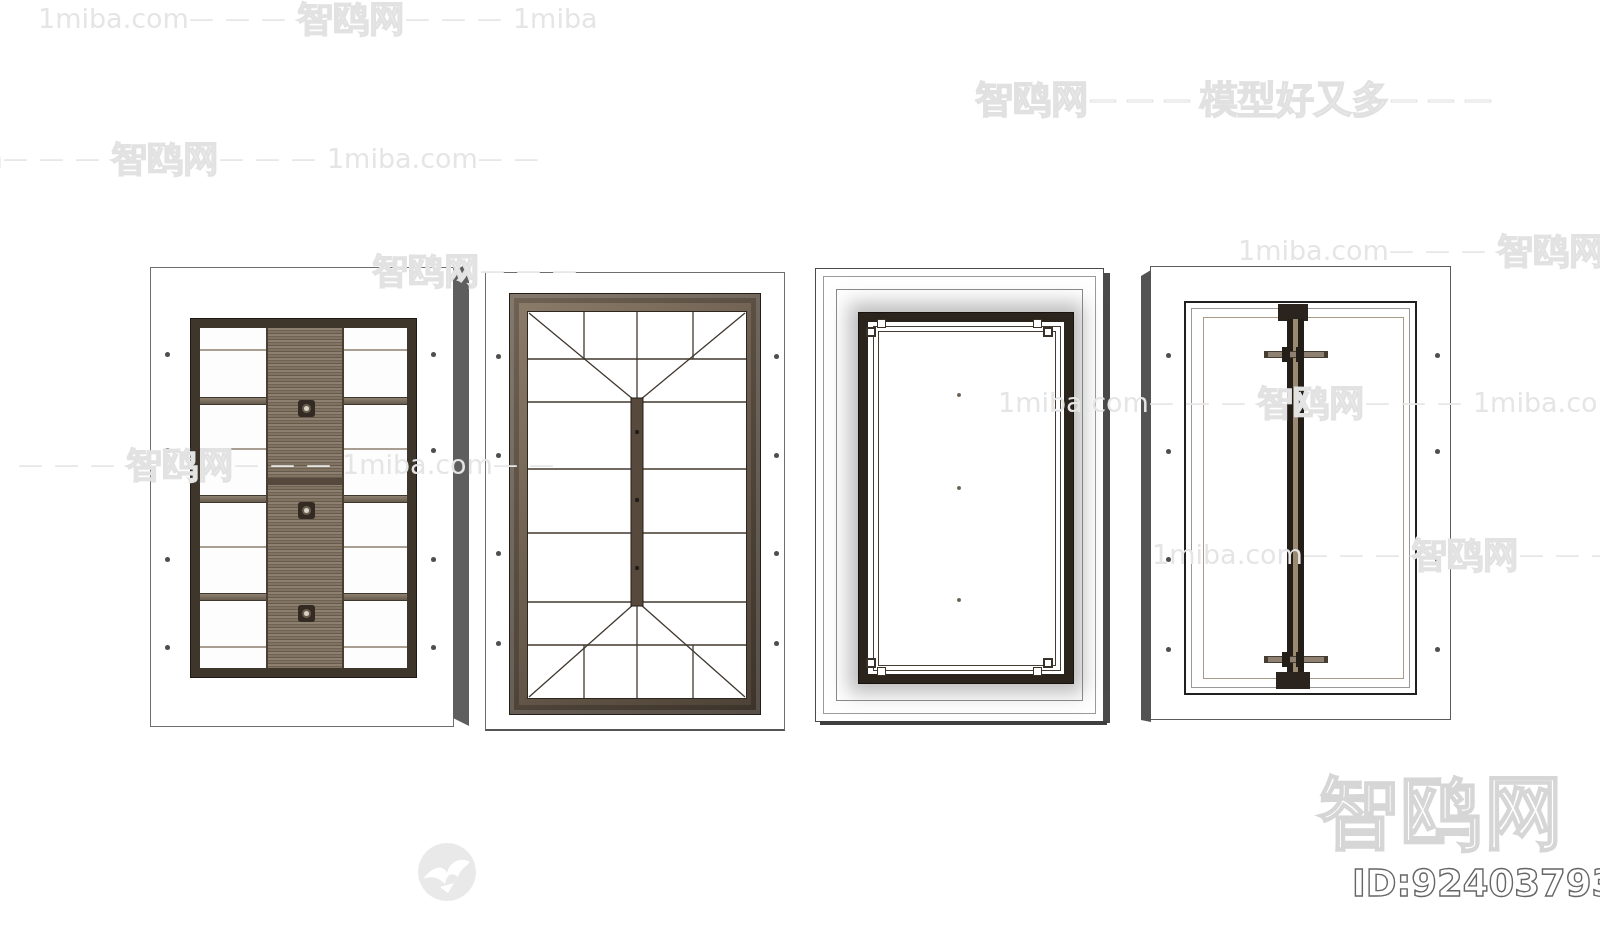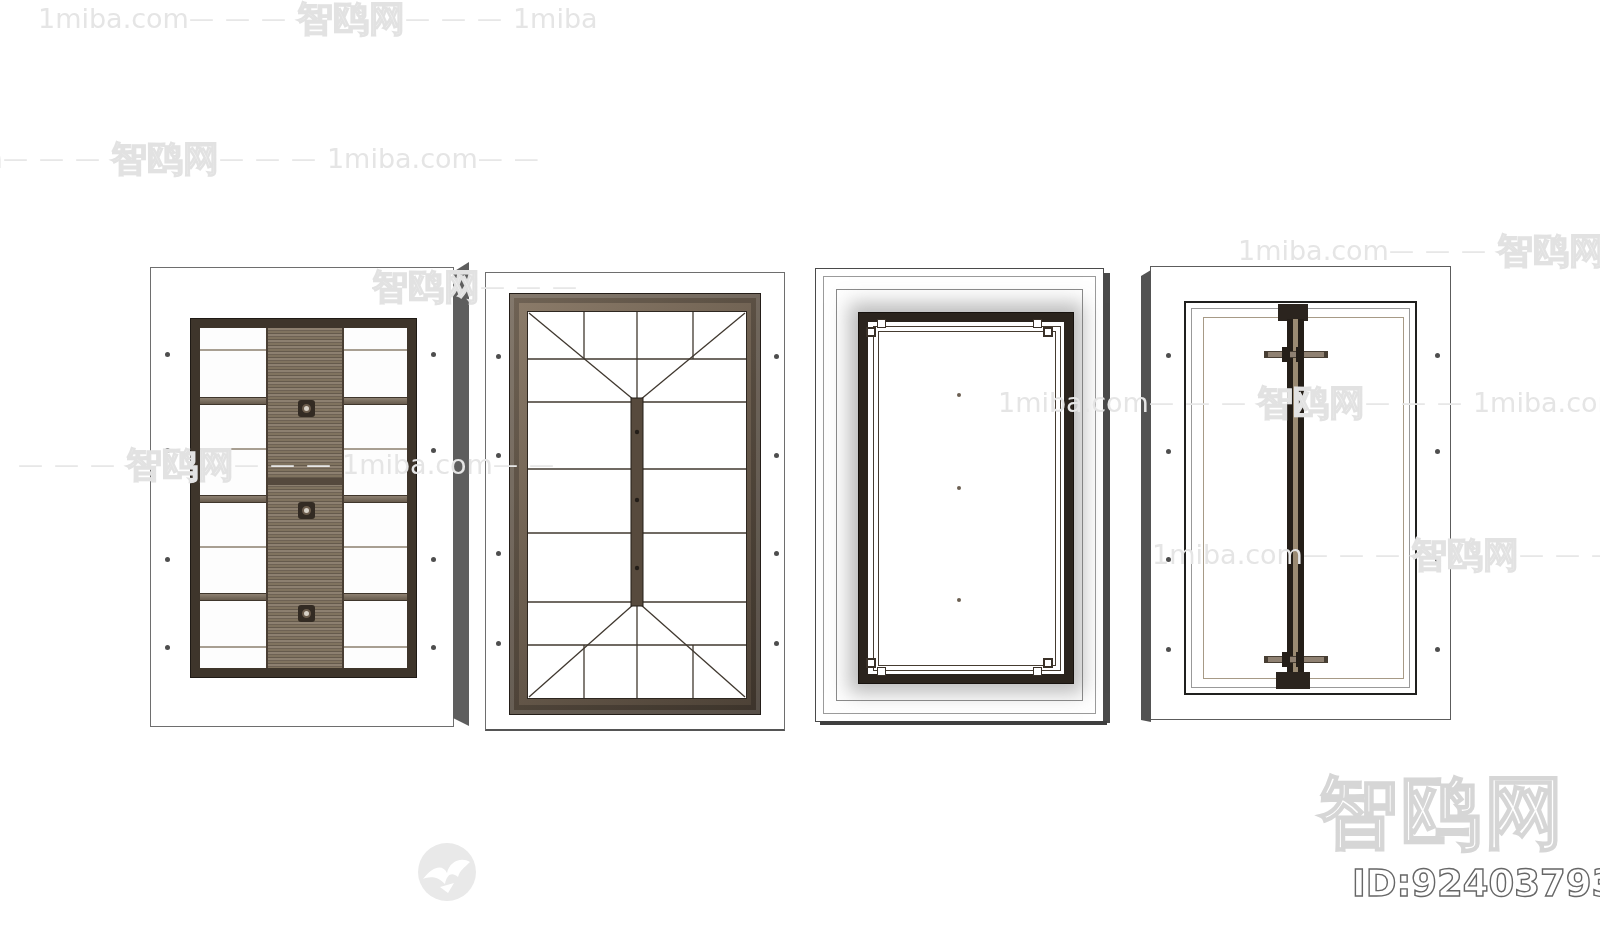--- a/index.html
+++ b/index.html
@@ -87,22 +87,23 @@
   .p4-side{position:absolute;left:-10px;top:3px;width:10px;height:452px;background:#535353;
            clip-path:polygon(100% 0,0 6px,0 calc(100% - 2px),100% 100%);}
 </style>
 </head>
 <body>
 
 <div id="stage">
 
   <div id="wm-layer">
       <div class="wm wm-small" style="left: 38px; top: 0px; width: 560px;"><span class="seg-lat">1miba.com</span><span class="seg-dash">———</span><span class="seg-cjk">智鸥网</span><span class="seg-dash">———</span><span class="seg-lat">1miba.com</span></div>
+      <div class="wm wm-tag" style="left: 975px; top: 80px;"><span class="seg-cjk">智鸥网</span><span class="seg-dash">———</span><span class="seg-cjk">模型好又多</span><span class="seg-dash">———</span></div>
       <div class="wm wm-small" style="left: -148px; top: 140px; width: 700px;"><span class="seg-lat">1miba.com</span><span class="seg-dash">———</span><span class="seg-cjk">智鸥网</span><span class="seg-dash">———</span><span class="seg-lat">1miba.com</span><span class="seg-dash">——</span></div>
-      <div class="wm wm-small" style="left: 372px; top: 268px;"><span class="seg-cjk">智鸥网</span><span class="seg-dash">———</span></div>
+      <div class="wm wm-small" style="left: 372px; top: 252px;"><span class="seg-cjk">智鸥网</span><span class="seg-dash">———</span></div>
       <div class="wm wm-small" style="left: 1238px; top: 232px;"><span class="seg-lat">1miba.com</span><span class="seg-dash">———</span><span class="seg-cjk">智鸥网</span></div>
       <div class="wm wm-small" style="left: 998px; top: 384px;"><span class="seg-lat">1miba.com</span><span class="seg-dash">———</span><span class="seg-cjk">智鸥网</span><span class="seg-dash">———</span><span class="seg-lat">1miba.com</span></div>
       <div class="wm wm-small" style="left: 18px; top: 446px; width: 540px;"><span class="seg-dash">———</span><span class="seg-cjk">智鸥网</span><span class="seg-dash">———</span><span class="seg-lat">1miba.com</span><span class="seg-dash">——</span></div>
       <div class="wm wm-small" style="left: 1152px; top: 536px;"><span class="seg-lat">1miba.com</span><span class="seg-dash">———</span><span class="seg-cjk">智鸥网</span><span class="seg-dash">———</span></div>
     </div>
 
   <div class="panel" style="left:150px;top:267px;width:302px;height:458px;">
     <div class="p1-side"></div>
     <div class="p1-frame"></div>
     <div class="abs" style="left:49px;top:60px;width:207px;height:340px;">

